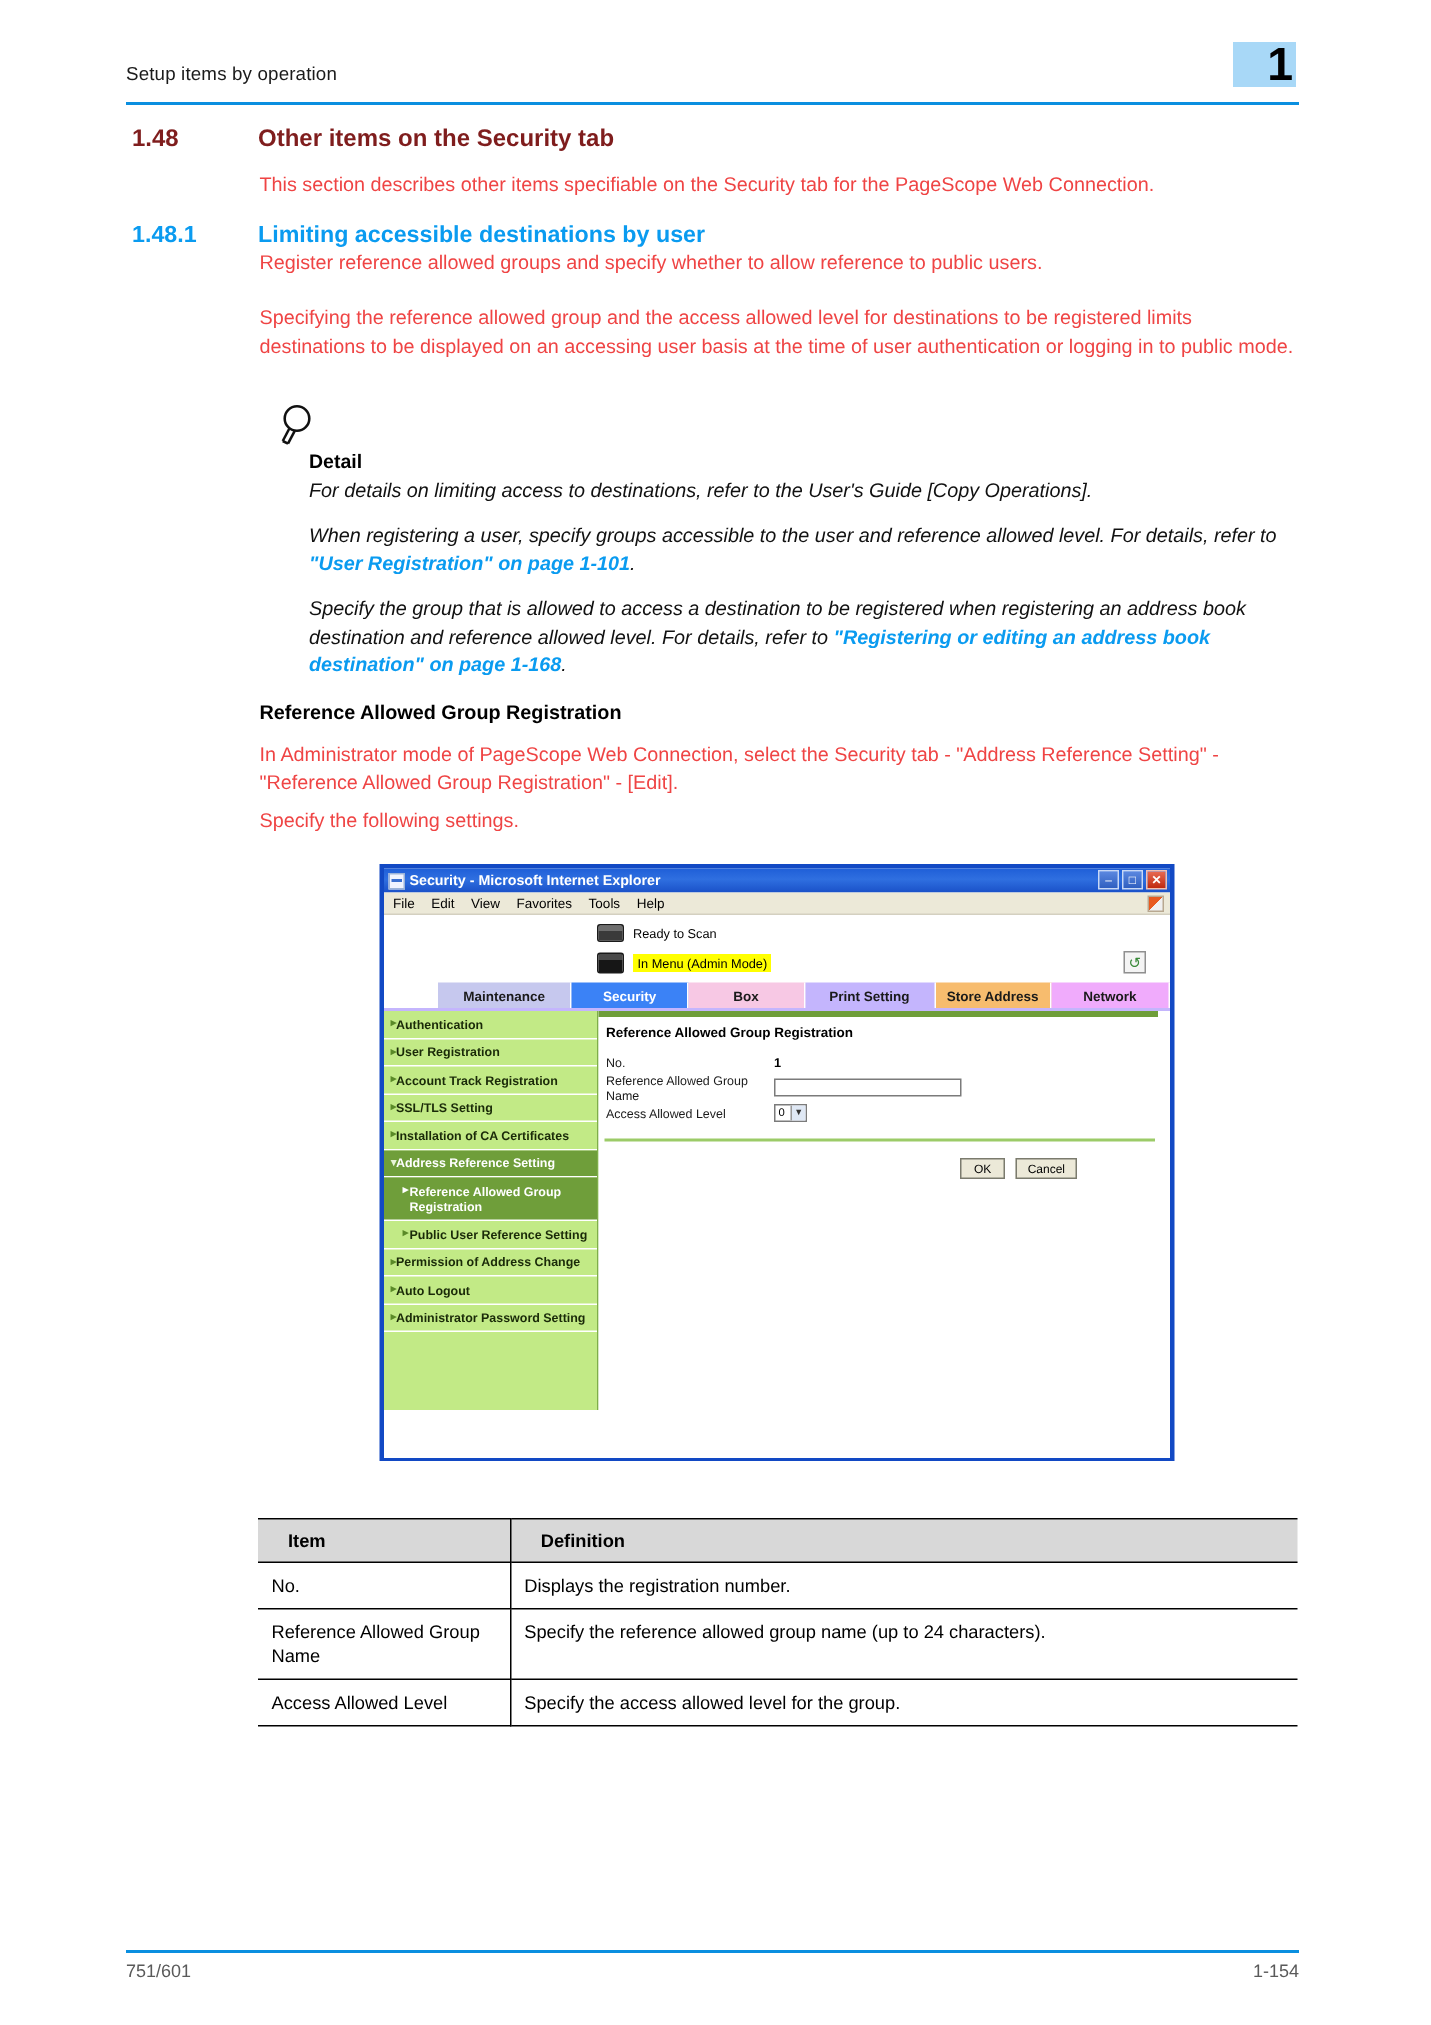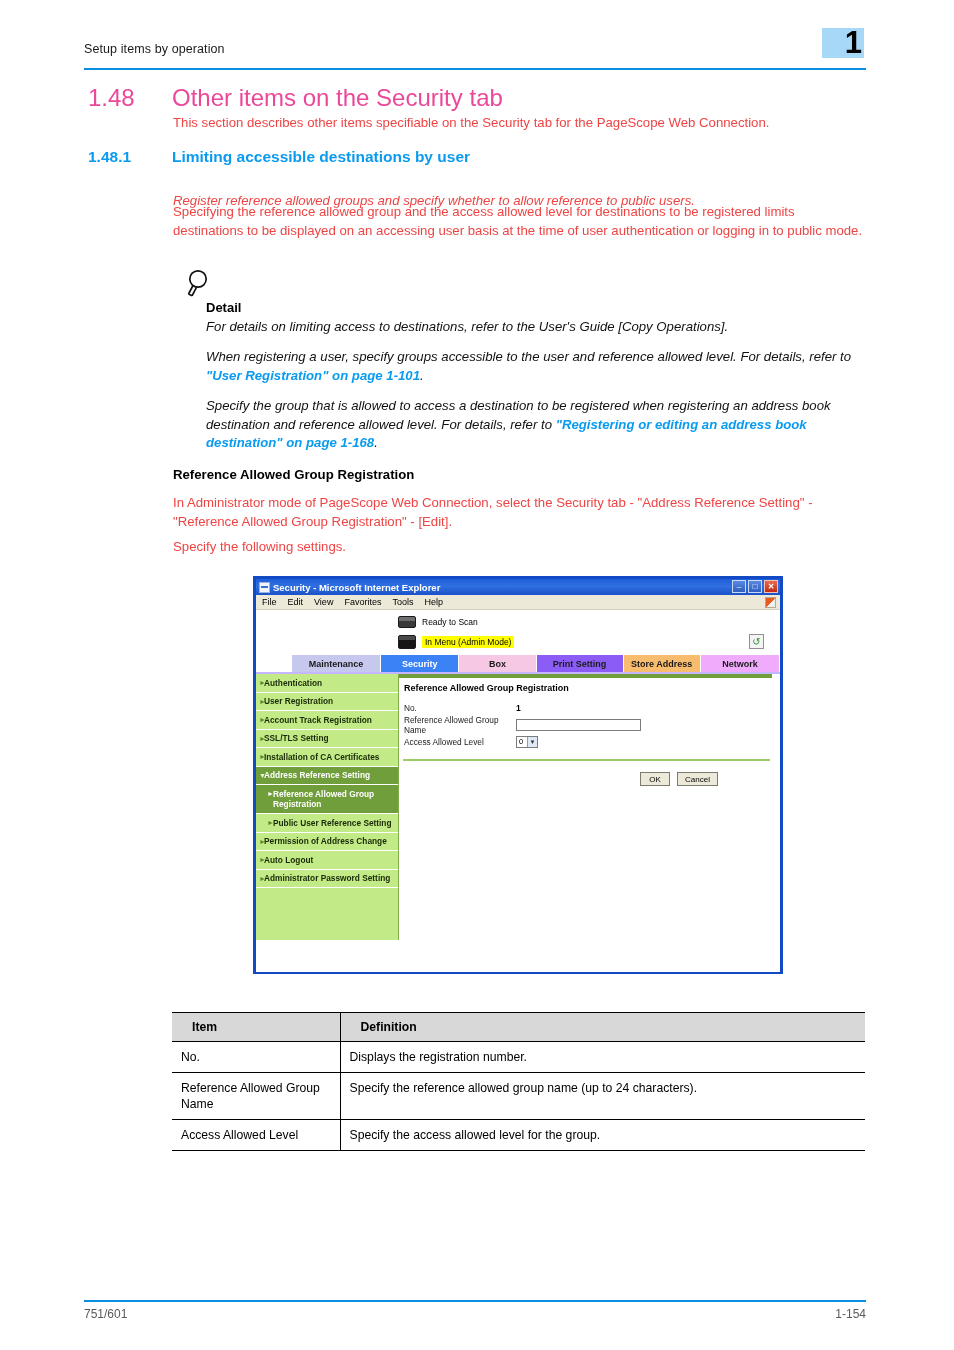--- a/index.html
+++ b/index.html
@@ -41,23 +41,23 @@
     position: absolute;
     right: 4px; top: -8px;
     font-size: 31px; font-weight: bold;
     color: #000; line-height: 34px;
   }
 
   
   .h1-row { position: absolute; left: 88px; top: 84px; width: 790px; }
   .h1-num, .h1-text {
     display: inline-block;
-    color: #ec4899;
-    font-size: 24px;
-    font-weight: normal;
+    color: #7f1d1d;
+    font-size: 16px;
+    font-weight: bold;
   }
   .h1-num { width: 84px; }
 
   .h2-row { position: absolute; left: 88px; top: 148px; width: 790px; }
   .h2-num, .h2-text {
     display: inline-block;
     color: #0a9bf0;
     font-size: 15.5px;
     font-weight: bold;
   }
@@ -66,21 +66,21 @@
   
   .body-p {
     position: absolute;
     left: 173px;
     width: 692px;
     font-size: 13.2px;
     line-height: 18.5px;
     color: #ef4444;
   }
   .p-intro { top: 114px; }
-  .p-reg   { top: 192px; font-style: italic; }
+  .p-reg   { top: 166px; }
   .p-spec  { top: 203px; }
 
   
   .detail-icon {
     position: absolute;
     left: 186px; top: 268px;
     width: 28px; height: 30px;
   }
   .detail-label {
     position: absolute;
@@ -497,21 +497,21 @@
         <span class="icon-printer dark"></span>
         <span class="hl">In Menu (Admin Mode)</span>
       </div>
       <div class="wa-refresh">↺</div>
     </div>
 
     <div class="wa-tabs">
       <div class="wa-tab" style="width:90px;background:#c6c8ee">Maintenance</div>
       <div class="wa-tab active" style="width:79px;background:#3b82f6">Security</div>
       <div class="wa-tab" style="width:78px;background:#f7c8e4">Box</div>
-      <div class="wa-tab" style="width:88px;background:#8b5cf6">Print Setting</div>
+      <div class="wa-tab" style="width:88px;background:#c4b5fd">Print Setting</div>
       <div class="wa-tab" style="width:78px;background:#f7bc6e">Store Address</div>
       <div class="wa-tab" style="width:80px;background:#f0abfc">Network</div>
     </div>
 
     <div class="wa-body">
 
       <div class="wa-side">
         <div class="side-item">
           <span class="bullet">►</span>
           <span>Authentication</span>

